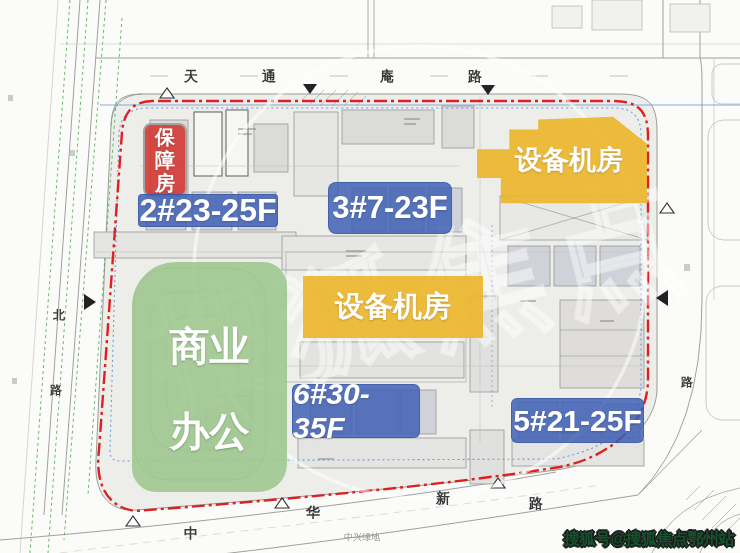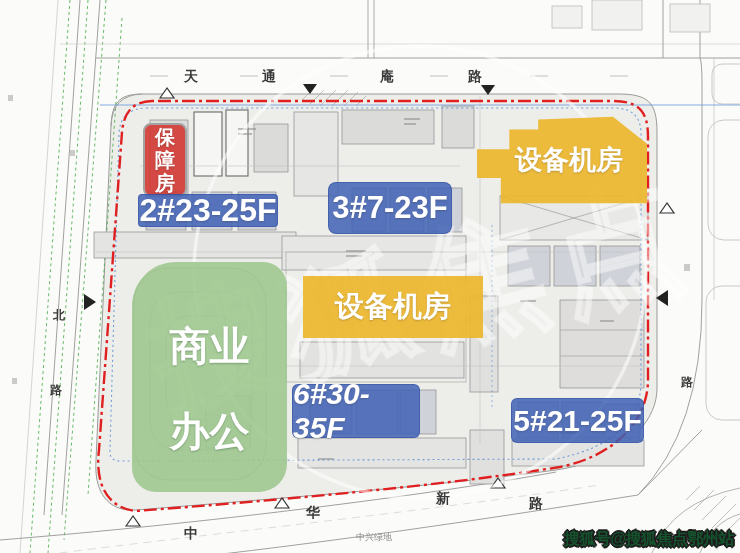--- a/index.html
+++ b/index.html
@@ -240,17 +240,17 @@
   <span class="roadchar" style="left:184px;top:525px;">中</span>
   <span class="roadchar" style="left:306px;top:504px;">华</span>
   <span class="roadchar" style="left:436px;top:490px;">新</span>
   <span class="roadchar" style="left:529px;top:495px;">路</span>
 
   <span class="roadchar" style="left:53px;top:307px;font-size:12px;">北</span>
   <span class="roadchar" style="left:50px;top:382px;font-size:12px;">路</span>
 
   <span class="roadchar" style="left:681px;top:374px;font-size:12px;">路</span>
 
-  <span class="small-note" style="left:356px;top:531px;">中兴绿地</span>
+  <span class="small-note" style="left:344px;top:531px;">中兴绿地</span>
 
   <div id="wm-bottom">搜狐号@搜狐焦点鄂州站</div>
 
 </div>
 
 </body></html>

